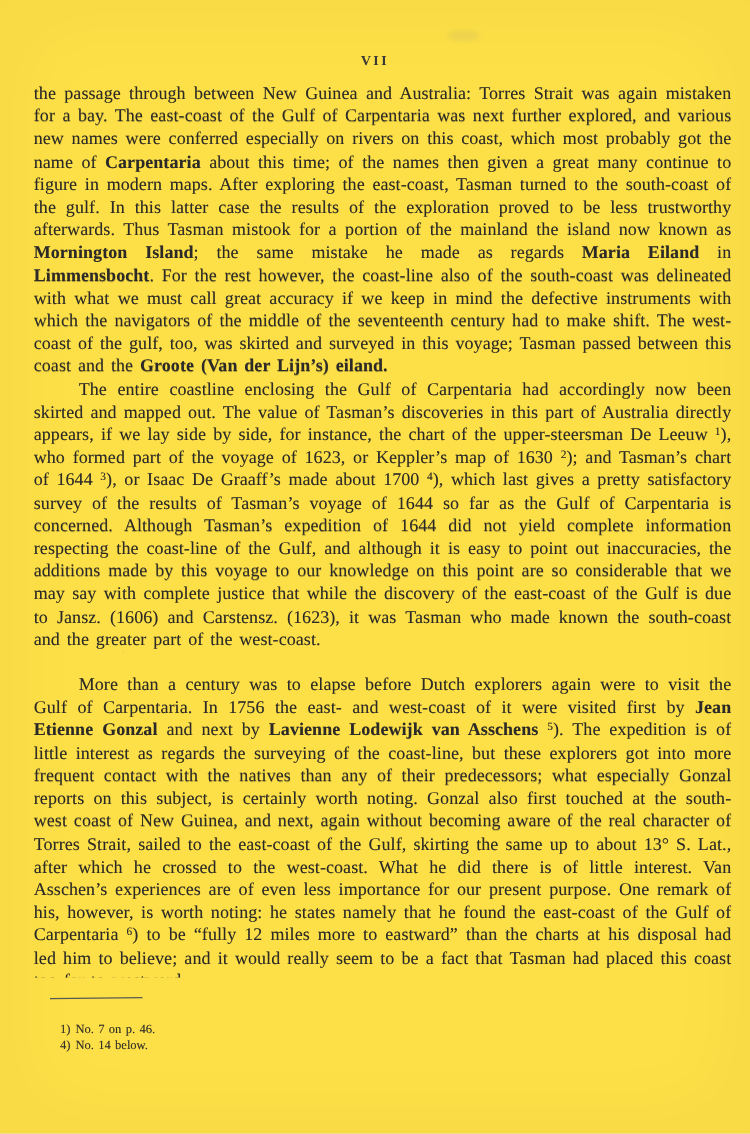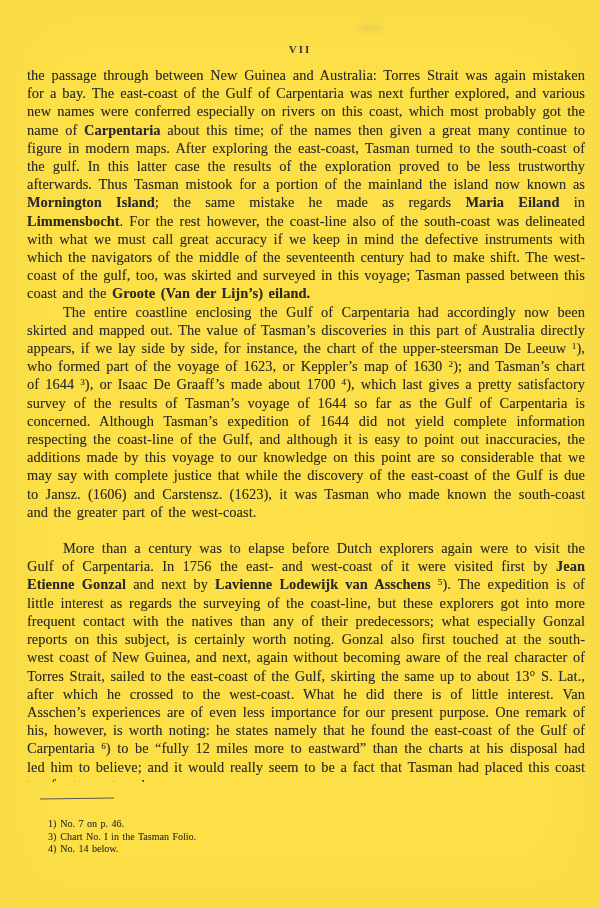--- a/index.html
+++ b/index.html
@@ -75,16 +75,15 @@
   <div class="text-block">
       <p><span>the passage through between New Guinea and Australia: Torres Strait was again mistaken for a bay. The east-coast of the Gulf of Carpentaria was next further explored, and various new names were conferred especially on rivers on this coast, which most probably got the name of </span><span class="b">Carpentaria</span><span> about this time; of the names then given a great many continue to figure in modern maps. After exploring the east-coast, Tasman turned to the south-coast of the gulf. In this latter case the results of the exploration proved to be less trustworthy afterwards. Thus Tasman mistook for a portion of the mainland the island now known as </span><span class="b">Mornington Island</span><span>; the same mistake he made as regards </span><span class="b">Maria Eiland</span><span> in </span><span class="b">Limmensbocht</span><span>. For the rest however, the coast-line also of the south-coast was delineated with what we must call great accuracy if we keep in mind the defective instruments with which the navigators of the middle of the seventeenth century had to make shift. The west-coast of the gulf, too, was skirted and surveyed in this voyage; Tasman passed between this coast and the </span><span class="b">Groote (Van der Lijn’s) eiland.</span></p>
       <p class="indent"><span>The entire coastline enclosing the Gulf of Carpentaria had accordingly now been skirted and mapped out. The value of Tasman’s discoveries in this part of Australia directly appears, if we lay side by side, for instance, the chart of the upper-steersman De Leeuw </span><sup class="fn">1</sup><span>), who formed part of the voyage of 1623, or Keppler’s map of 1630 </span><sup class="fn">2</sup><span>); and Tasman’s chart of 1644 </span><sup class="fn">3</sup><span>), or Isaac De Graaff’s made about 1700 </span><sup class="fn">4</sup><span>), which last gives a pretty satisfactory survey of the results of Tasman’s voyage of 1644 so far as the Gulf of Carpentaria is concerned. Although Tasman’s expedition of 1644 did not yield complete information respecting the coast-line of the Gulf, and although it is easy to point out inaccuracies, the additions made by this voyage to our knowledge on this point are so considerable that we may say with complete justice that while the discovery of the east-coast of the Gulf is due to Jansz. (1606) and Carstensz. (1623), it was Tasman who made known the south-coast and the greater part of the west-coast.</span></p>
       <p class="indent gap-before"><span>More than a century was to elapse before Dutch explorers again were to visit the Gulf of Carpentaria. In 1756 the east- and west-coast of it were visited first by </span><span class="b">Jean Etienne Gonzal</span><span> and next by </span><span class="b">Lavienne Lodewijk van Asschens</span><span> </span><sup class="fn">5</sup><span>). The expedition is of little interest as regards the surveying of the coast-line, but these explorers got into more frequent contact with the natives than any of their predecessors; what especially Gonzal reports on this subject, is certainly worth noting. Gonzal also first touched at the south-west coast of New Guinea, and next, again without becoming aware of the real character of Torres Strait, sailed to the east-coast of the Gulf, skirting the same up to about 13° S. Lat., after which he crossed to the west-coast. What he did there is of little interest. Van Asschen’s experiences are of even less importance for our present purpose. One remark of his, however, is worth noting: he states namely that he found the east-coast of the Gulf of Carpentaria </span><sup class="fn">6</sup><span>) to be “fully 12 miles more to eastward” than the charts at his disposal had led him to believe; and it would really seem to be a fact that Tasman had placed this coast too far to westward.</span></p>
     </div>
 
   <div class="footnote-separator"></div>
 
   <div class="footnotes">
       <p class="footnote"><span class="marker">1)</span><span>No. 7 on p. 46.</span></p>
-      <p class="footnote"><span class="marker">3)</span><span>Chart No. I in the Tasman Folio.</span></p>
       <p class="footnote"><span class="marker">4)</span><span>No. 14 below.</span></p>
     </div>
 </div>
 
 </body></html>

